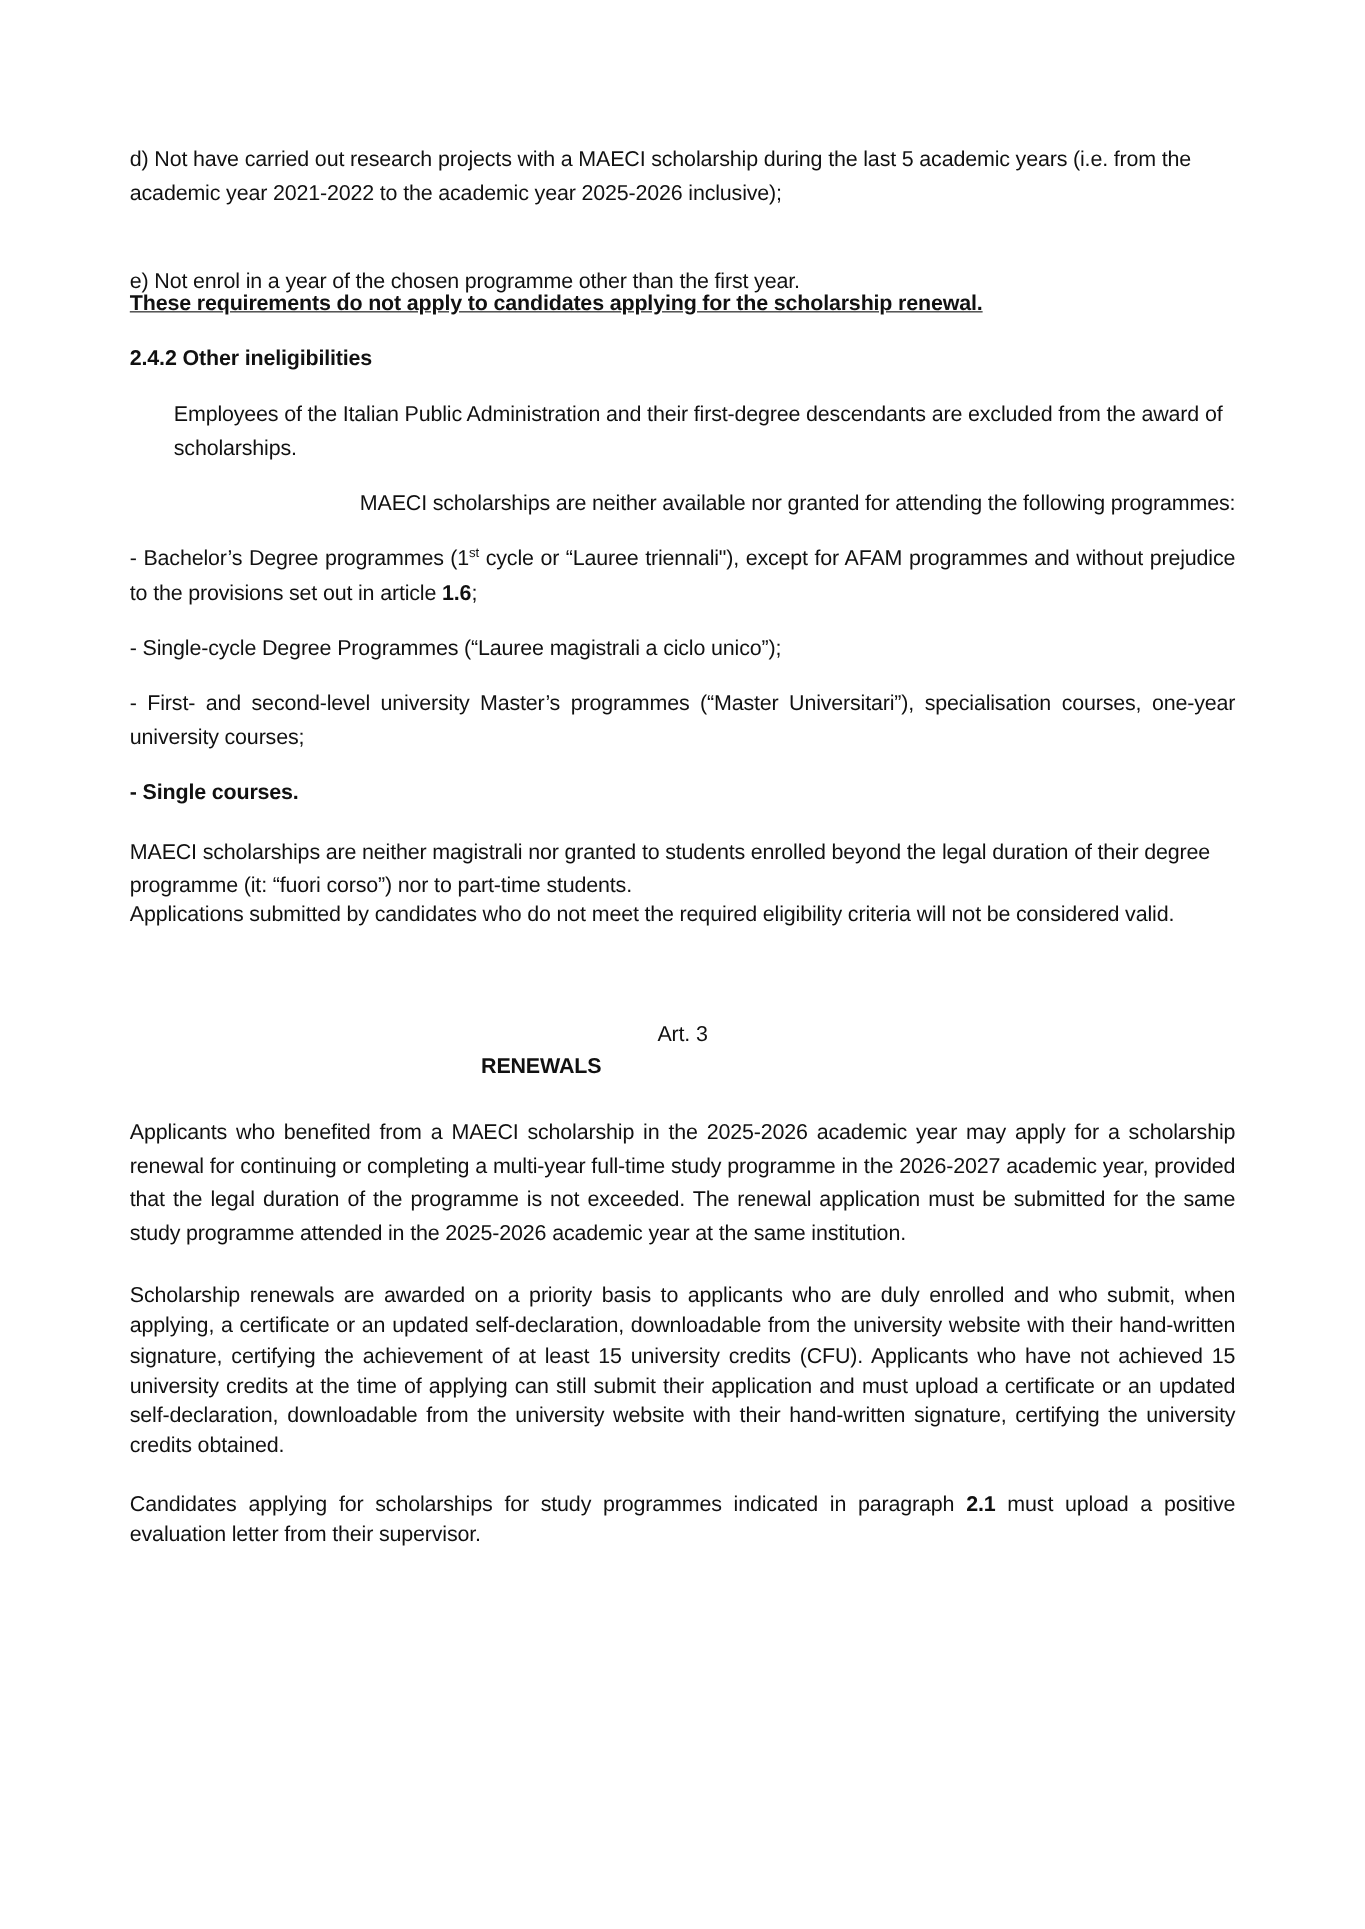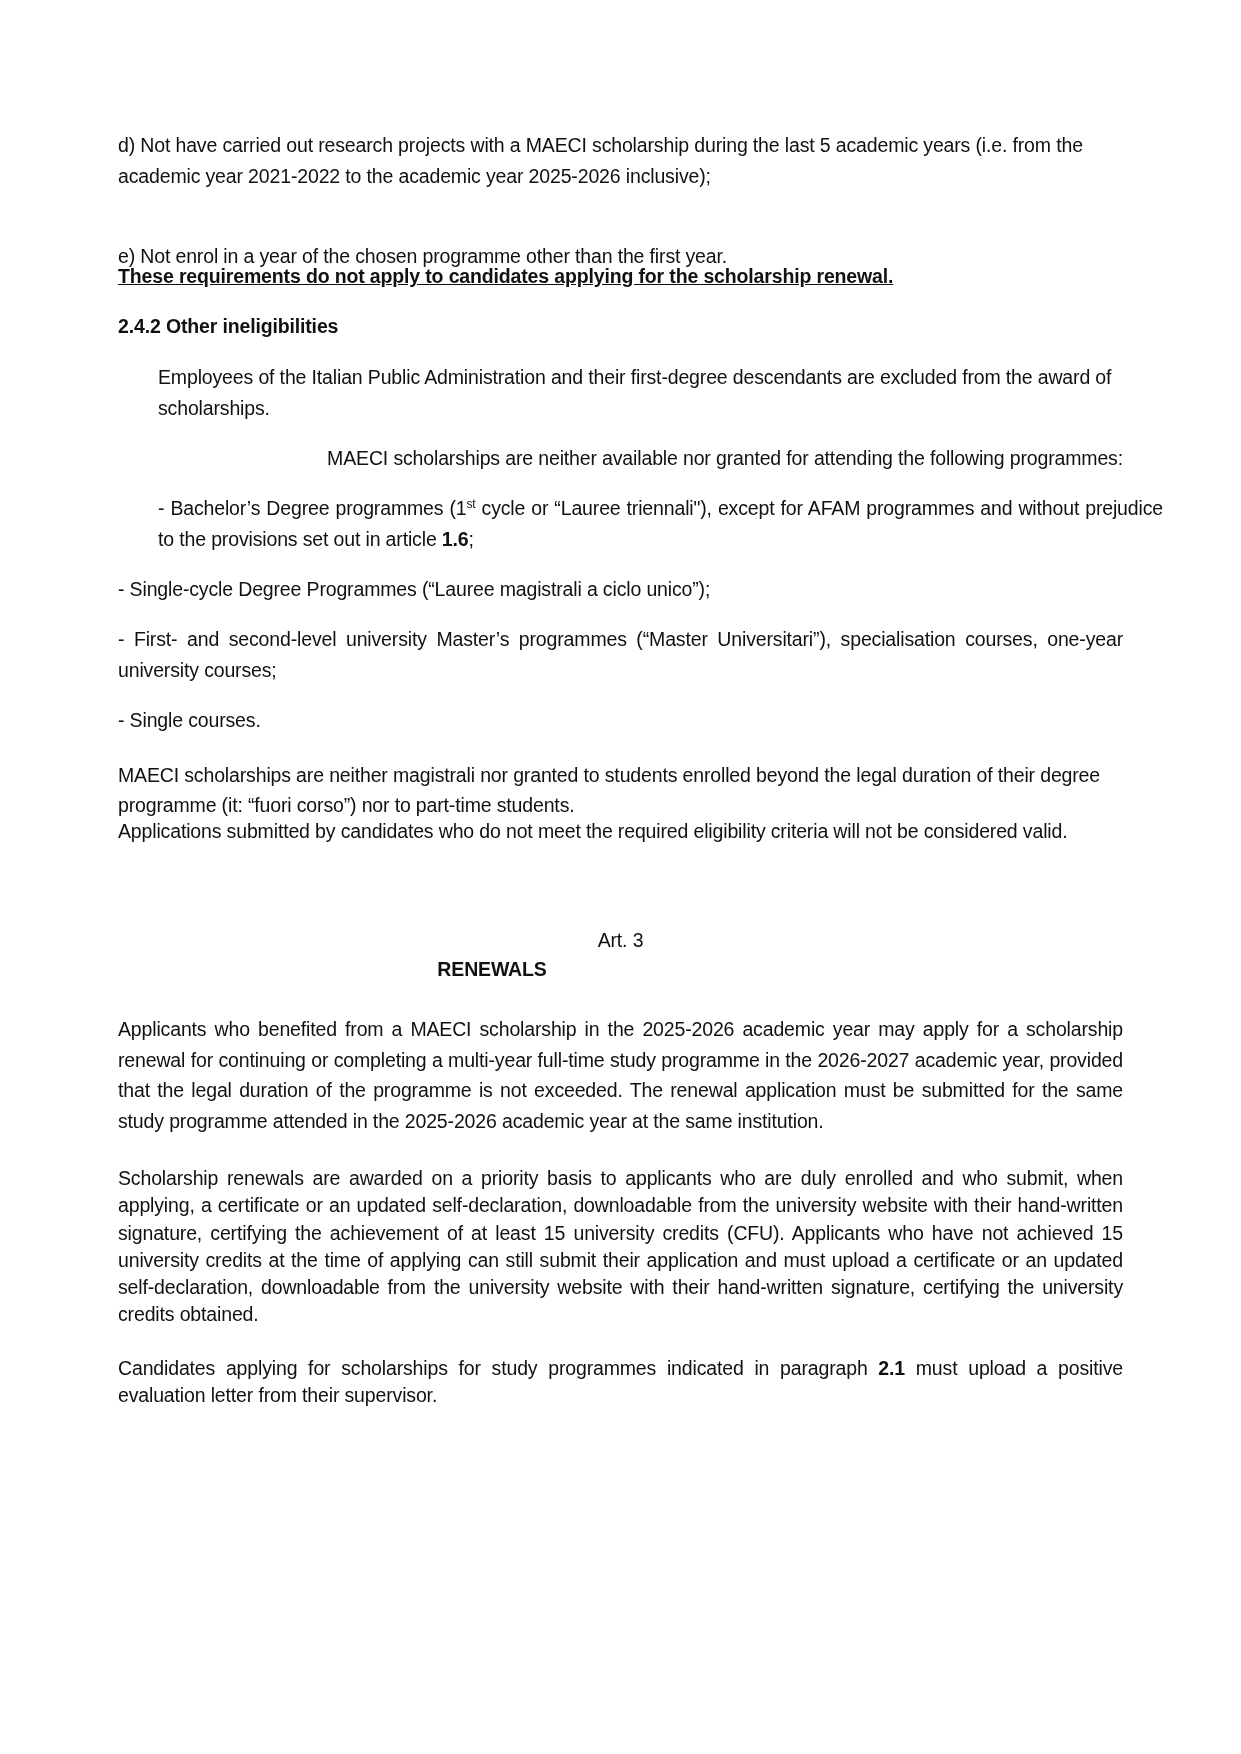--- a/index.html
+++ b/index.html
@@ -27,27 +27,27 @@
   <p class="blk" style="top:201px;margin-top:40px;">e) Not enrol in a year of the chosen programme other than the first year.</p>
 
   <p class="blk bold ul" style="top:261px;">These requirements do not apply to candidates applying for the scholarship renewal.</p>
 
   <p class="blk bold" style="top:311px;">2.4.2 Other ineligibilities</p>
 
   <p class="blk" style="top:362px;margin-left:40px;">Employees of the Italian Public Administration and their first-degree descendants are excluded from the award of scholarships.</p>
 
   <p class="blk" style="top:443px;text-align:right;">MAECI scholarships are neither available nor granted for attending the following programmes:</p>
 
-  <p class="blk just" style="top:493px;margin-left:40px;"><span>-  Bachelor’s Degree programmes (1</span><sup>st</sup><span> cycle or “Lauree triennali"), except for AFAM programmes and without prejudice to the provisions set out in article </span><span class="bold">1.6</span><span>;</span></p>
+  <p class="blk just" style="top:493px;"><span>-  Bachelor’s Degree programmes (1</span><sup>st</sup><span> cycle or “Lauree triennali"), except for AFAM programmes and without prejudice to the provisions set out in article </span><span class="bold">1.6</span><span>;</span></p>
 
   <p class="blk" style="top:574px;">- Single-cycle Degree Programmes (“Lauree magistrali a ciclo unico”);</p>
 
   <p class="blk just" style="top:624px;">- First- and second-level university Master’s programmes (“Master Universitari”), specialisation courses, one-year university courses;</p>
 
-  <p class="blk" style="top:705px;">- Single courses.</p>
+  <p class="blk" style="top:705px;font-weight:bold;">- Single courses.</p>
 
   <p class="blk tight" style="top:760px;">MAECI scholarships are neither magistrali nor granted to students enrolled beyond the legal duration of their degree programme (it: “fuori corso”) nor to part-time students.</p>
 
   <p class="blk tight just" style="top:816px;">Applications submitted by candidates who do not meet the required eligibility criteria will not be considered valid.</p>
 
   <p class="blk center" style="top:925px; left:-118px; width:1241px;">Art. 3</p>
 
   <p class="blk center bold" style="top:954px; left:-118px; width:984px;">RENEWALS</p>
 
   <p class="blk just" style="top:1014px; line-height:30.5px;">Applicants who benefited from a MAECI scholarship in the 2025-2026 academic year may apply for a scholarship renewal for continuing or completing a multi-year full-time study programme in the 2026-2027 academic year, provided that the legal duration of the programme is not exceeded. The renewal application must be submitted for the same study programme attended in the 2025-2026 academic year at the same institution.</p>

